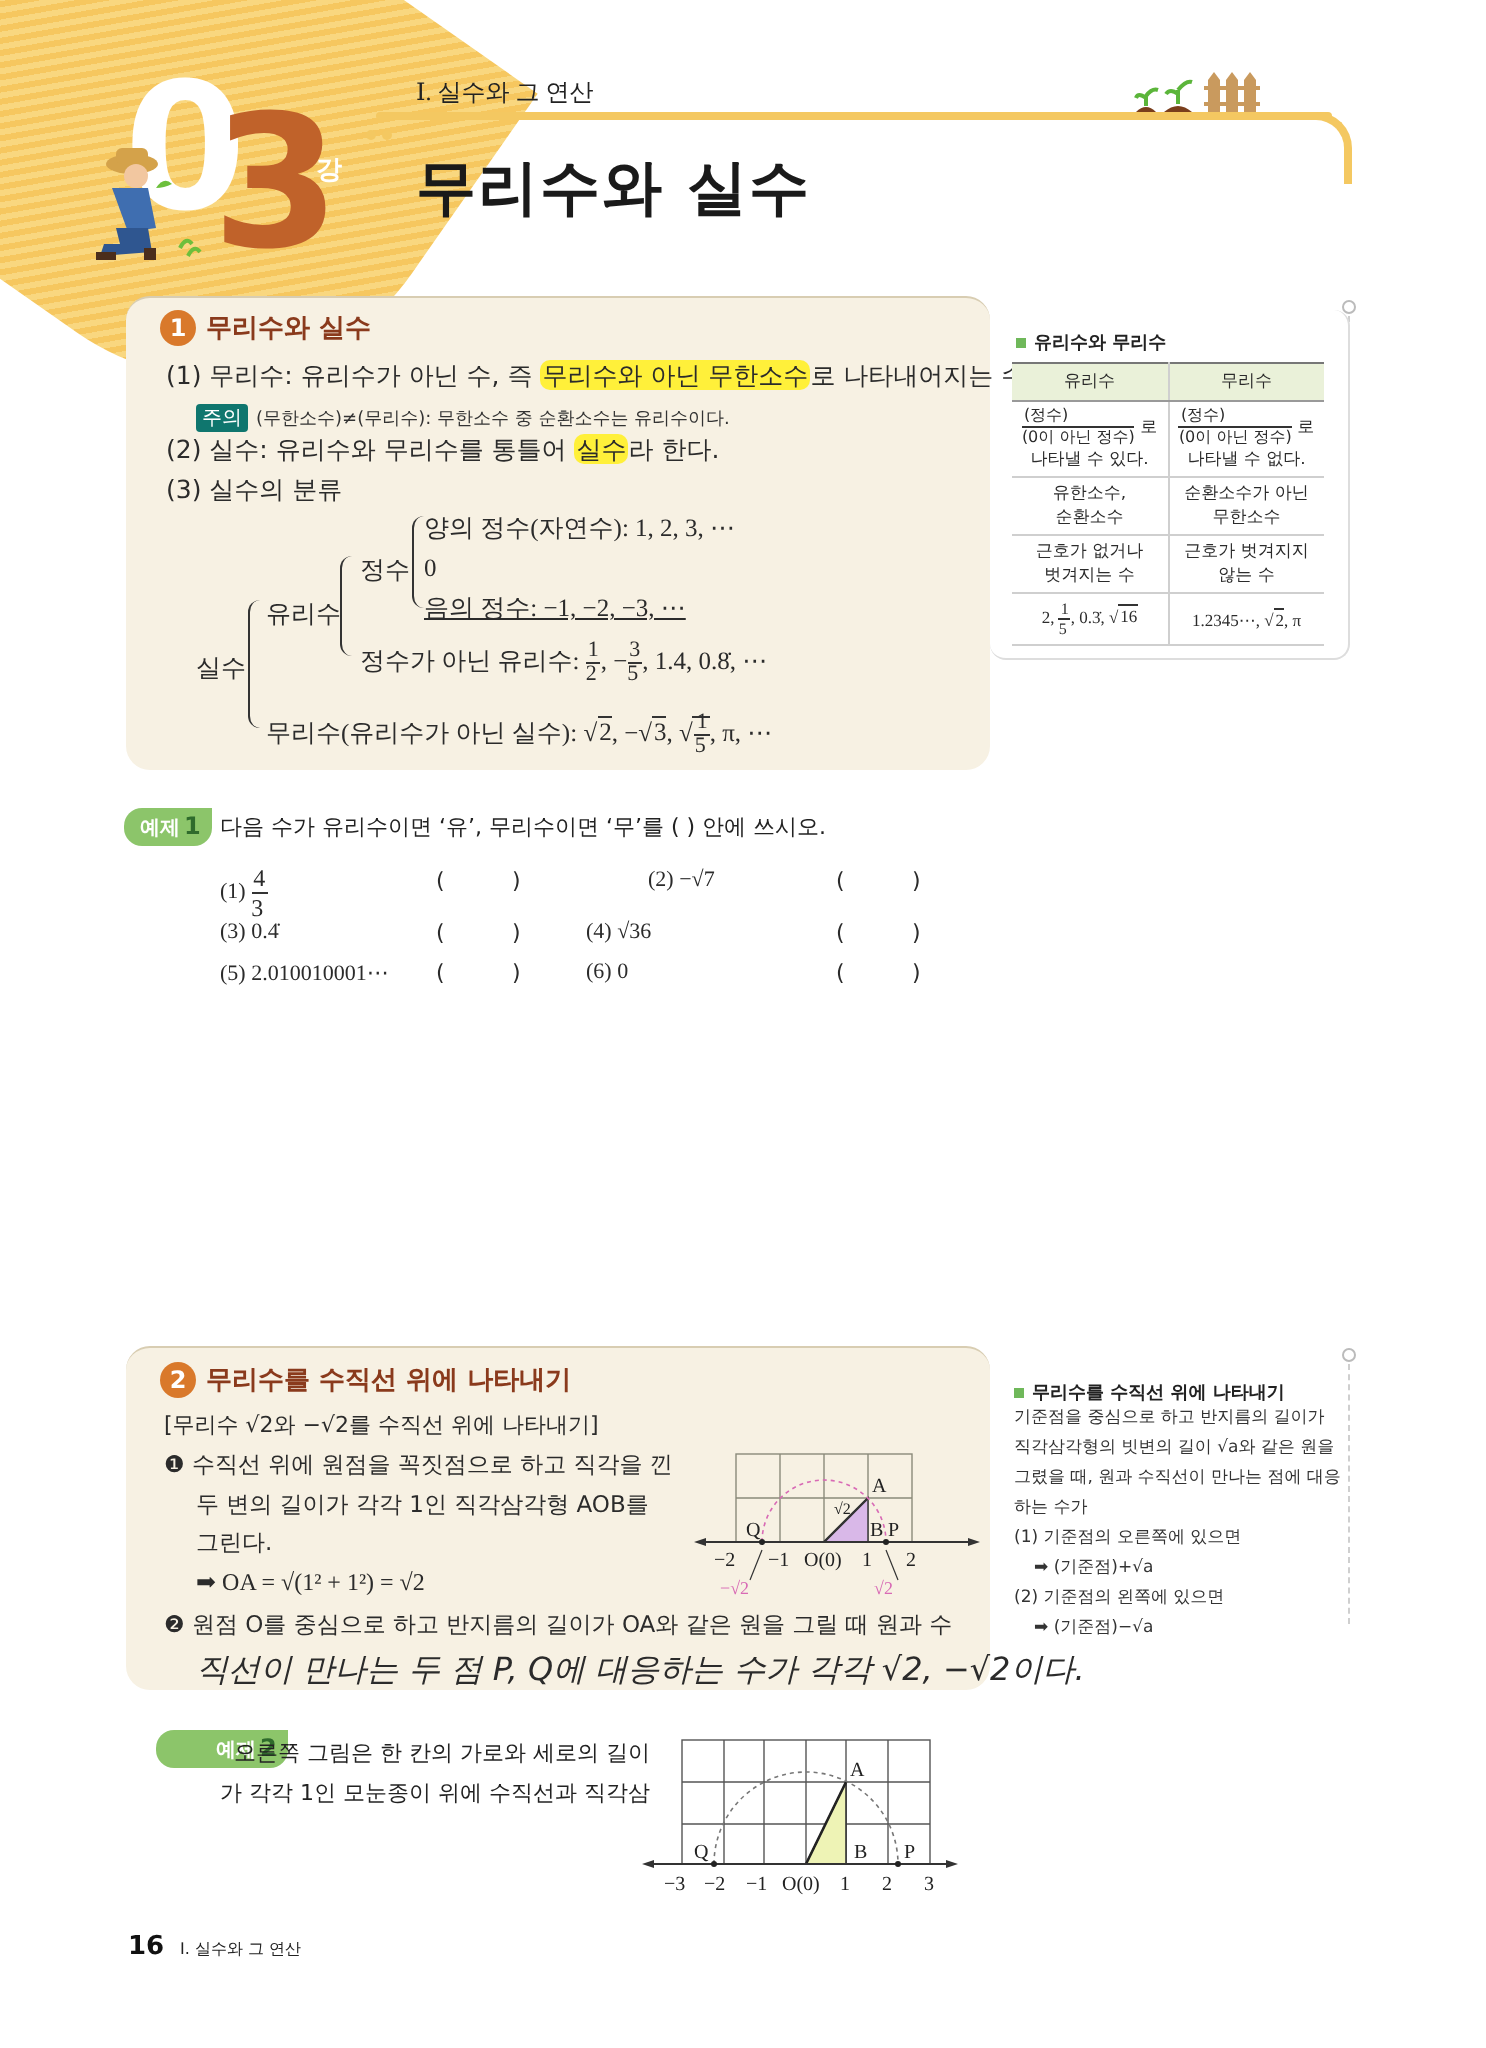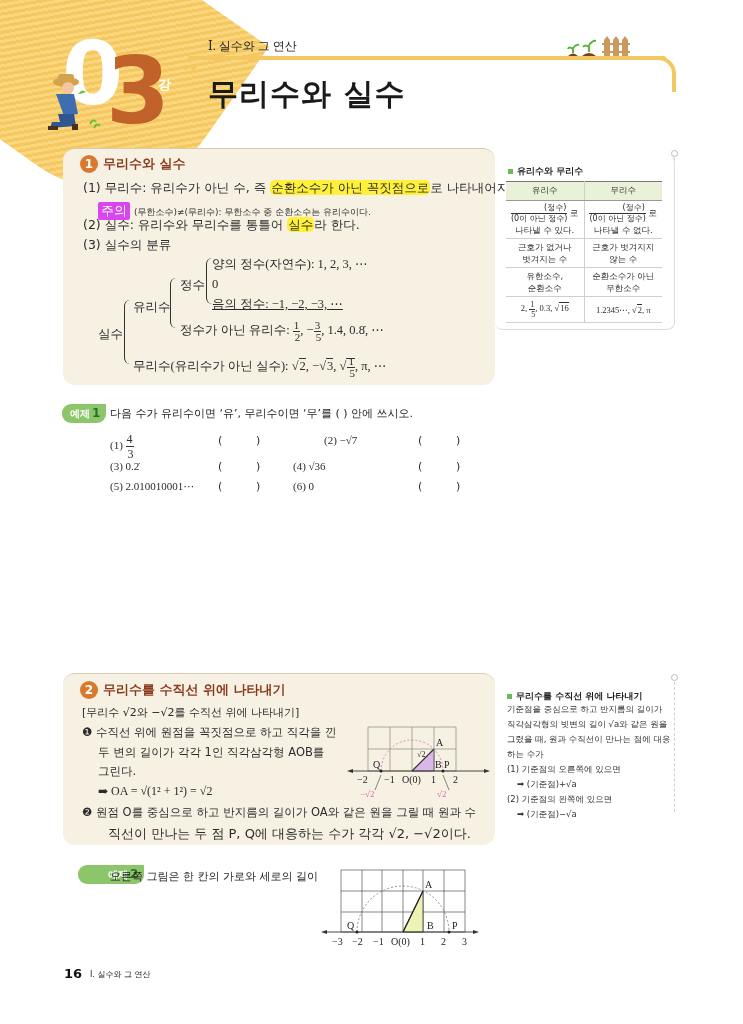--- a/index.html
+++ b/index.html
@@ -22,26 +22,26 @@
   .chapter-label { position: absolute; left: 208px; top: 38px; font-size: 12px; color: #222; }
   .page-title { position: absolute; left: 208px; top: 74px; font: bold 30px "DejaVu Sans", sans-serif; color: #1a1a1a; letter-spacing: 1px; }
 
   
   .concept { position: absolute; background: #f7f1e3; border-radius: 12px; border-top: 1px solid #d8cdb2; }
   .concept-title { position: absolute; font: bold 13px "DejaVu Sans", sans-serif; color: #8a3a1c; }
   .num-badge { display: inline-block; width: 18px; height: 18px; border-radius: 50%; background: #d9792b; color: #fff; font: bold 12px "DejaVu Sans", sans-serif; text-align: center; line-height: 18px; margin-right: 5px; }
   .line { position: absolute; font-size: 12.5px; color: #2b2b2b; white-space: nowrap; }
   .hl { background: #fff03a; border-radius: 5px; padding: 0 1px; }
   .note { position: absolute; font-size: 9px; color: #333; white-space: nowrap; }
-  .note-badge { display: inline-block; background: #d946ef; color: #fff; font-size: 13px; padding: 0 3px; border-radius: 2px; margin-right: 4px; }
+  .note-badge { display: inline-block; background: #0f766e; color: #fff; font-size: 10px; padding: 0 3px; border-radius: 2px; margin-right: 4px; }
 
   
   .tree { font-size: 12.5px; }
   .brace { position: absolute; border-left: 1px solid #333; border-radius: 6px 0 0 6px; }
-  .frac { display: inline-block; vertical-align: middle; text-align: right; font-size: 11px; line-height: 11px; }
+  .frac { display: inline-block; vertical-align: middle; text-align: left; font-size: 11px; line-height: 11px; }
   .frac .n { display: block; border-bottom: 1px solid #333; padding: 0 1px; }
   .frac .d { display: block; }
   .sqrt { border-top: 1px solid #333; padding-left: 1px; }
 
   
   .side-panel { position: absolute; left: 495px; top: 155px; width: 180px; height: 175px; border: 1px solid #d6d6d6; border-radius: 8px; border-left: none; border-top: none; }
   .side-title { position: absolute; font: bold 9px "DejaVu Sans", sans-serif; color: #222; white-space: nowrap; }
   .side-title::before { content: ""; display: inline-block; width: 5px; height: 5px; background: #6fb85a; margin-right: 4px; vertical-align: middle; }
   .cmp-table { position: absolute; left: 506px; top: 181px; width: 156px; border-collapse: collapse; font-size: 8.5px; text-align: center; }
   .cmp-table th { background: #eaf1d9; font-weight: normal; border-top: 1px solid #777; border-bottom: 1px solid #999; padding: 3px 0; }
@@ -100,21 +100,21 @@
   </g>
 </svg>
 <div class="chapter-label serif">Ⅰ. 실수와 그 연산</div>
 <div class="page-title">무리수와 실수</div>
 
 <div class="concept" style="left:63px;top:148px;width:432px;height:237px;"></div>
 <div class="concept-title" style="left:80px;top:155px;">
   <span class="num-badge">1</span><span>무리수와 실수</span>
 </div>
 <div class="line" style="left:83px;top:180px;">
-  <span>(1) 무리수: 유리수가 아닌 수, 즉 </span><span class="hl">순환소수가 아닌 꼭짓점으로</span><span>로 나타내어지는 수</span>
+  <span>(1) 무리수: 유리수가 아닌 수, 즉 </span><span class="hl">무리수와 아닌 무한소수</span><span>로 나타내어지는 수</span>
 </div>
 <div class="note" style="left:98px;top:202px;">
   <span class="note-badge">주의</span><span>(무한소수)≠(무리수): 무한소수 중 순환소수는 유리수이다.</span>
 </div>
 <div class="line" style="left:83px;top:217px;">
   <span>(2) 실수: 유리수와 무리수를 통틀어 </span><span class="hl">실수</span><span>라 한다.</span>
 </div>
 <div class="line" style="left:83px;top:237px;">(3) 실수의 분류</div>
 
 <div class="tree">
@@ -149,43 +149,43 @@
     <td>
       <span class="frac" style="font-size:8px;line-height:10px"><span class="n">(정수)</span><span class="d">(0이 아닌 정수)</span></span> <span>로</span><br>
       <span>나타낼 수 있다.</span>
     </td>
     <td>
       <span class="frac" style="font-size:8px;line-height:10px"><span class="n">(정수)</span><span class="d">(0이 아닌 정수)</span></span> <span>로</span><br>
       <span>나타낼 수 없다.</span>
     </td>
   </tr>
   <tr>
+    <td><span>유한소수,</span><br><span>순환소수</span></td>
+    <td><span>순환소수가 아닌</span><br><span>무한소수</span></td>
+  </tr>
+  <tr>
     <td><span>근호가 없거나</span><br><span>벗겨지는 수</span></td>
     <td><span>근호가 벗겨지지</span><br><span>않는 수</span></td>
-  </tr>
-  <tr>
-    <td><span>유한소수,</span><br><span>순환소수</span></td>
-    <td><span>순환소수가 아닌</span><br><span>무한소수</span></td>
   </tr>
   <tr class="serif">
     <td style="padding:3px 1px;"><span>2, </span><span class="frac" style="font-size:8px;line-height:9px"><span class="n">1</span><span class="d">5</span></span><span>, 0.3̇, </span>√<span class="sqrt">16</span></td>
     <td><span>1.2345⋯, </span>√<span class="sqrt">2</span><span>, π</span></td>
   </tr>
 </tbody>
   </table>
 
 <div class="ex-badge" style="left:62px;top:404px;"><span>예제</span><b>1</b></div>
 <div class="ex-text" style="left:110px;top:406px;">다음 수가 유리수이면 ‘유’, 무리수이면 ‘무’를 (      ) 안에 쓰시오.</div>
 
 <div class="prob serif" style="left:110px;top:432px;">
   <span>(1)</span>
   <span class="frac" style="font-size:12px;line-height:14px"><span class="n">4</span><span class="d">3</span></span>
 </div>
 <div class="prob serif" style="left:293px;top:434px;margin-left:31px;"><span>(2)</span> <span>−√7</span></div>
-<div class="prob serif" style="left:110px;top:460px;"><span>(3)</span> <span>0.2̇</span></div>
+<div class="prob serif" style="left:110px;top:460px;"><span>(3)</span> <span>0.4̇</span></div>
 <div class="prob serif" style="left:293px;top:460px;"><span>(4)</span> <span>√36</span></div>
 <div class="prob serif" style="left:110px;top:480px;"><span>(5)</span> <span>2.010010001⋯</span></div>
 <div class="prob serif" style="left:293px;top:480px;"><span>(6)</span> <span>0</span></div>
 
 <div class="paren" style="left:218px;top:434px;">(</div>
 <div class="paren" style="left:256px;top:434px;">)</div>
 <div class="paren" style="left:418px;top:434px;">(</div>
 <div class="paren" style="left:456px;top:434px;">)</div>
 <div class="paren" style="left:218px;top:460px;">(</div>
 <div class="paren" style="left:256px;top:460px;">)</div>
@@ -199,21 +199,21 @@
 <div class="concept" style="left:63px;top:673px;width:432px;height:172px;"></div>
 <div class="concept-title" style="left:80px;top:681px;">
   <span class="num-badge">2</span><span>무리수를 수직선 위에 나타내기</span>
 </div>
 <div class="line" style="left:82px;top:705px;font-size:11px;">[무리수 √2와 −√2를 수직선 위에 나타내기]</div>
 <div class="line" style="left:82px;top:725px;font-size:11.5px;">❶ 수직선 위에 원점을 꼭짓점으로 하고 직각을 낀</div>
 <div class="line" style="left:98px;top:745px;font-size:11.5px;">두 변의 길이가 각각 1인 직각삼각형 AOB를</div>
 <div class="line" style="left:98px;top:764px;font-size:11.5px;">그린다.</div>
 <div class="line serif" style="left:98px;top:784px;font-size:12px;">➡ OA = √(1² + 1²) = √2</div>
 <div class="line" style="left:82px;top:805px;font-size:11.5px;">❷ 원점 O를 중심으로 하고 반지름의 길이가 OA와 같은 원을 그릴 때 원과 수</div>
-<div class="line" style="left:108px;top:825px;font-size:13px;">직선이 만나는 두 점 P, Q에 대응하는 수가 각각 √2, −√2이다.</div>
+<div class="line" style="left:98px;top:825px;font-size:16px;font-style:italic;">직선이 만나는 두 점 P, Q에 대응하는 수가 각각 √2, −√2이다.</div>
 
 <svg class="abs" style="left:345px;top:715px" width="150" height="95">
   <g stroke="#8a8a7a" stroke-width="0.7" fill="none">
     <rect x="23" y="12" width="88" height="44"></rect>
     <line x1="45" y1="12" x2="45" y2="56"></line>
       <line x1="67" y1="12" x2="67" y2="56"></line>
       <line x1="89" y1="12" x2="89" y2="56"></line>
     <line x1="23" y1="34" x2="111" y2="34"></line>
   </g>
   <polygon points="67,56 89,56 89,34" fill="#d9b8e8" stroke="#444" stroke-width="0.8"></polygon>
@@ -254,20 +254,21 @@
   <div>하는 수가</div>
   <div>(1) 기준점의 오른쪽에 있으면</div>
   <div style="padding-left:10px">   ➡ (기준점)+√a</div>
   <div>(2) 기준점의 왼쪽에 있으면</div>
   <div style="padding-left:10px">   ➡ (기준점)−√a</div>
 </div>
 
 <div class="ex-badge" style="left:78px;top:865px;padding-left:30px;"><span>예제</span><b>2</b></div>
 <div class="ex-text" style="left:110px;top:867px;line-height:19.5px;">
   <div>오른쪽 그림은 한 칸의 가로와 세로의 길이</div>
+  <div>가 각각 1인 모눈종이 위에 수직선과 직각삼</div>
 </div>
 
 <svg class="abs" style="left:320px;top:866px" width="160" height="88">
   <g stroke="#555" stroke-width="0.7" fill="none">
     <rect x="21" y="4" width="124" height="62"></rect>
     <line x1="42" y1="4" x2="42" y2="66"></line>
       <line x1="62" y1="4" x2="62" y2="66"></line>
       <line x1="83" y1="4" x2="83" y2="66"></line>
     <line x1="103" y1="4" x2="103" y2="66"></line>
       <line x1="124" y1="4" x2="124" y2="66"></line>

